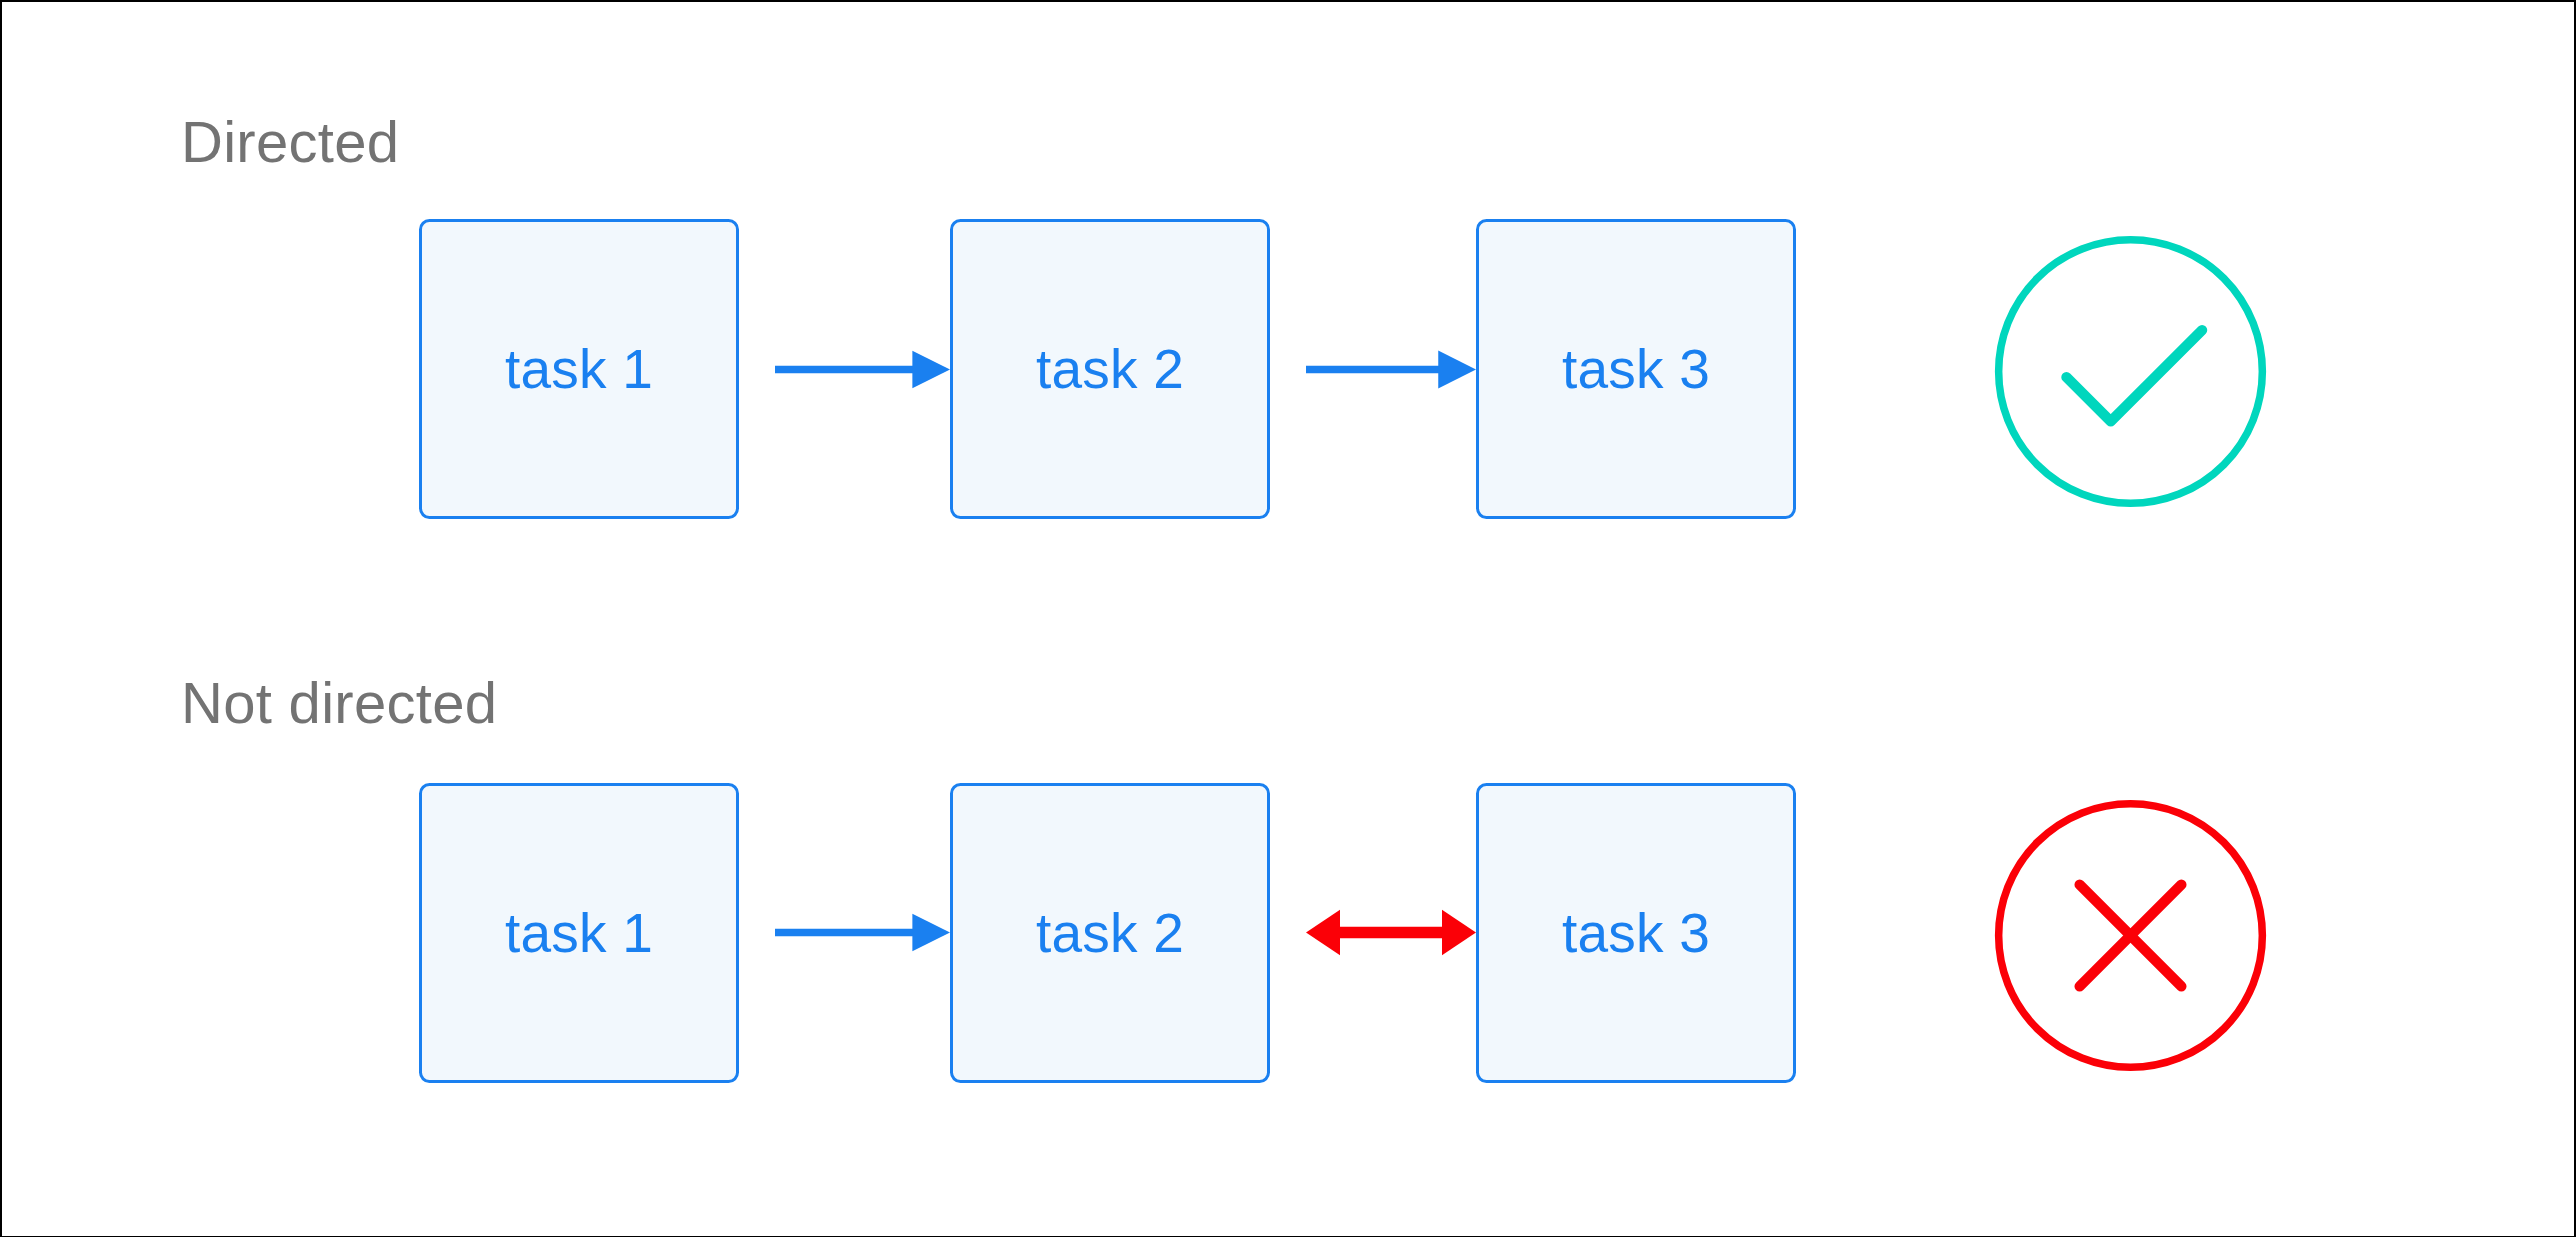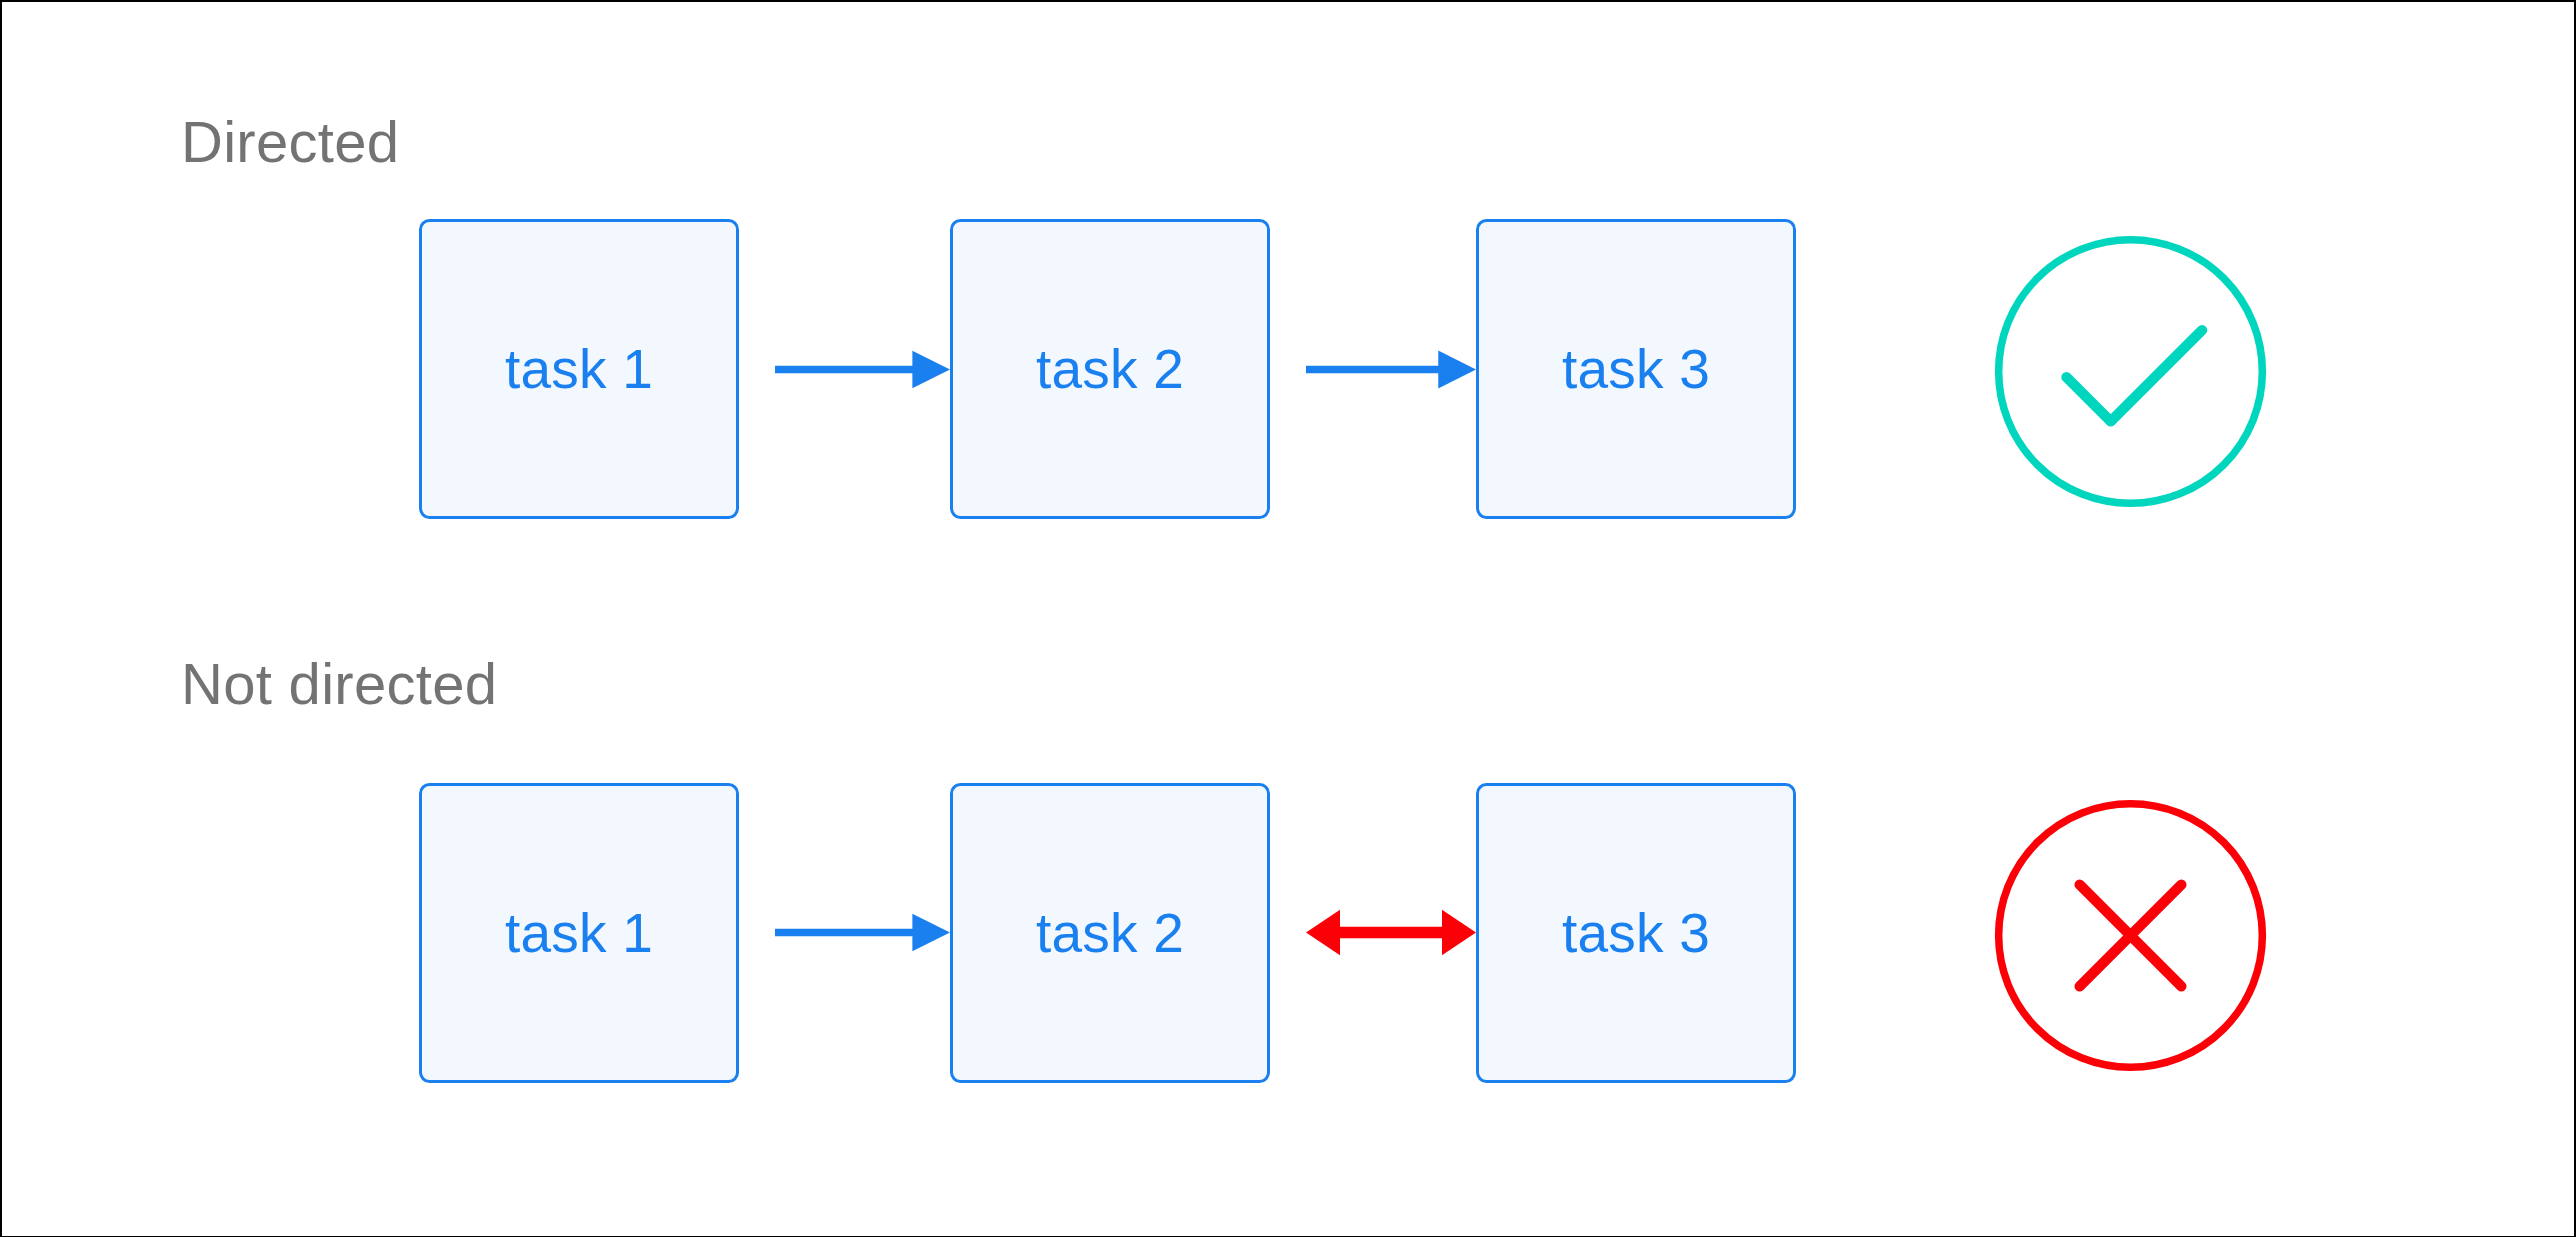--- a/index.html
+++ b/index.html
@@ -84,21 +84,21 @@
 
   <div class="task-box" style="left:1474px; top:217px;">
     <span class="task-label">task 3</span>
   </div>
 
   <svg class="status-icon" style="left:1991px; top:232px;" width="275" height="275" viewBox="0 0 292 292">
     <circle cx="146" cy="146" r="140" fill="none" stroke="#00d6bd" stroke-width="8"></circle>
     <polyline points="78,152 125,199 222,102" fill="none" stroke="#00d6bd" stroke-width="11" stroke-linecap="round" stroke-linejoin="round"></polyline>
   </svg>
 
-  <div class="row-label" style="left:179px; top:653px;">Not directed</div>
+  <div class="row-label" style="left:179px; top:672px;">Not directed</div>
 
   <div class="task-box" style="left:417px; top:781px;">
     <span class="task-label">task 1</span>
   </div>
 
   <svg class="connector" style="left:773px; top:902px;" width="175" height="57" viewBox="0 0 186 60">
     <line x1="0" y1="30" x2="152" y2="30" stroke="#1a80f0" stroke-width="8"></line>
     <polygon points="146,10 186,30 146,50" fill="#1a80f0"></polygon>
   </svg>
 

